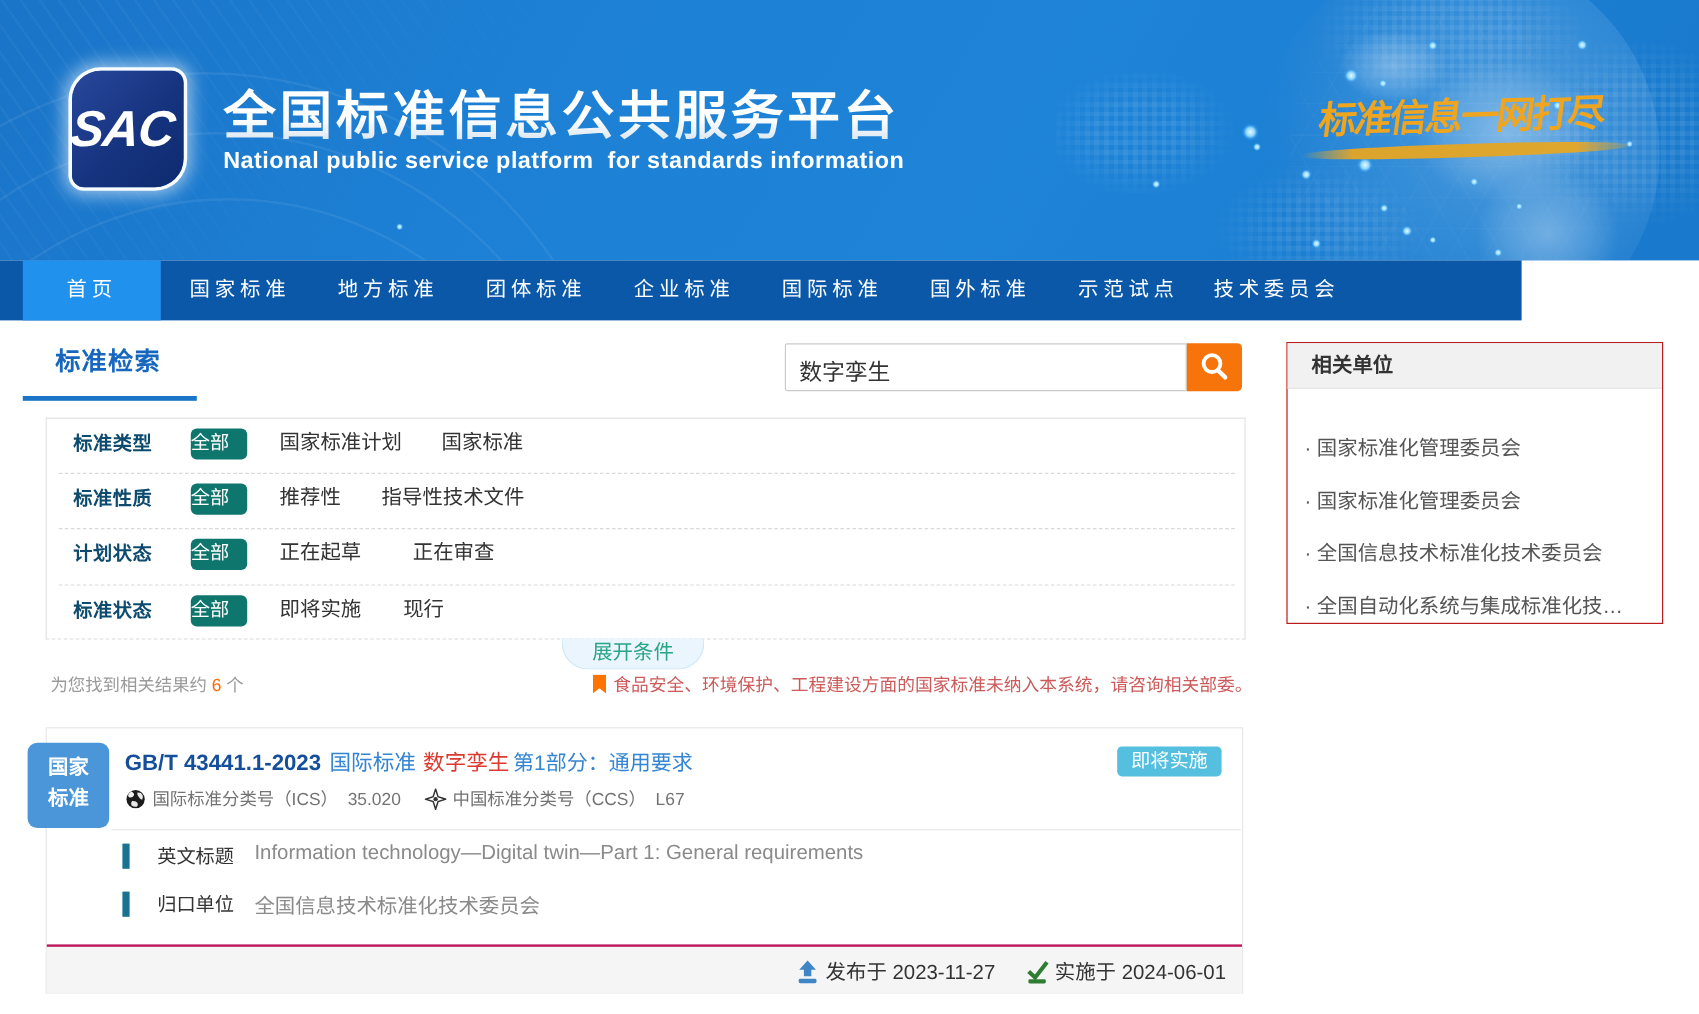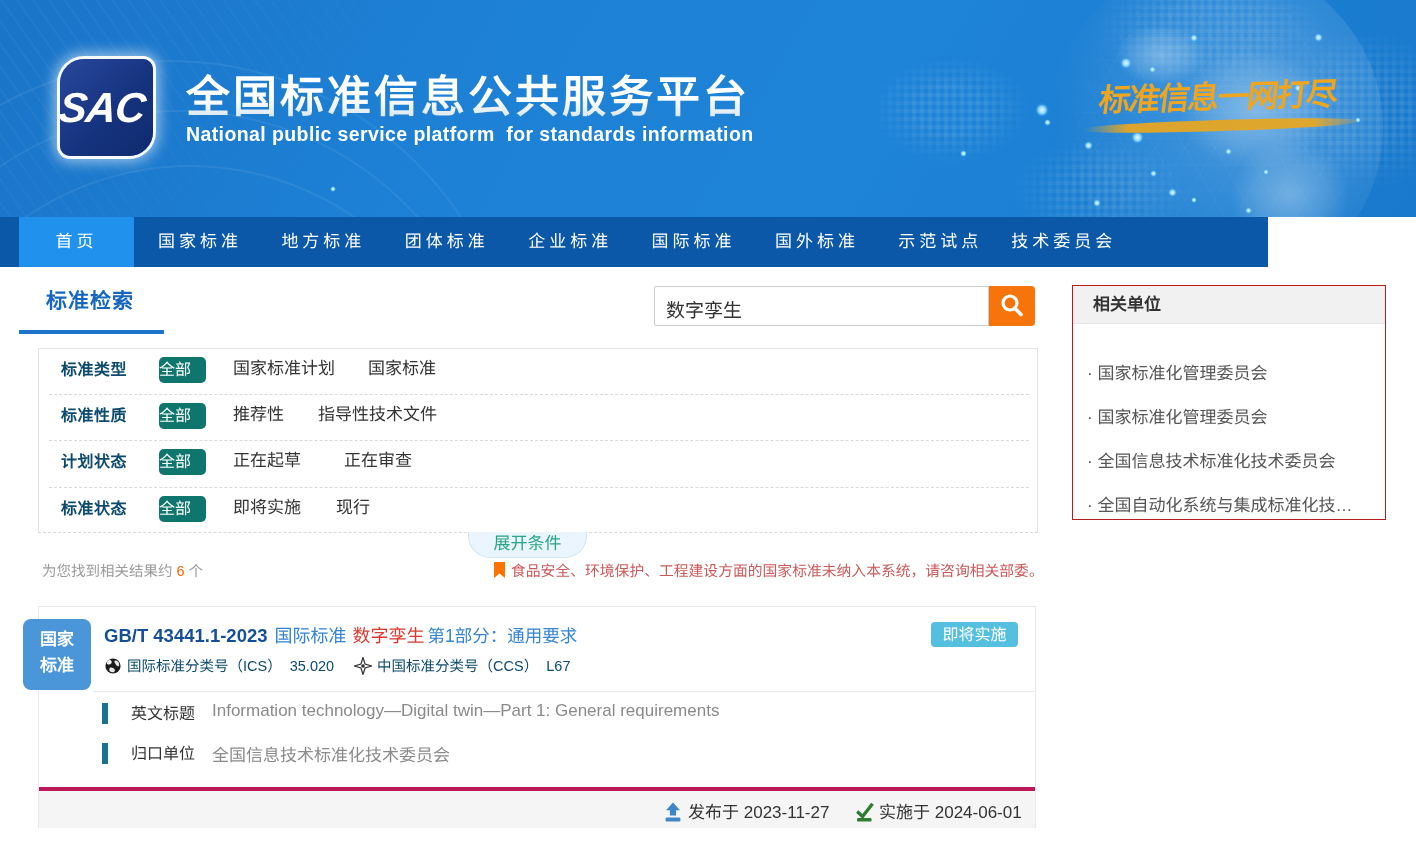--- a/index.html
+++ b/index.html
@@ -102,28 +102,28 @@
   border:1px solid #e8e8e8; background:#fff; }
 #badge { position:absolute; left:23px; top:619px; width:68px; height:71px; background:#4a96d8;
   border-radius:8px; color:#fff; font-weight:bold; font-size:17px; text-align:center;
   line-height:26px; padding-top:8px; z-index:3; }
 #card .title { position:absolute; left:65px; top:14px; font-size:18.5px; font-weight:bold; white-space:nowrap; }
 #card .title .no { color:#154f9b; }
 #card .title .b1 { color:#3585d2; font-weight:normal; font-size:18px; }
 #card .title .rd { color:#dc3a30; font-weight:normal; font-size:18px; }
 #impl { position:absolute; left:892px; top:15px; width:87px; height:25px; background:#55bfdf;
   border-radius:4px; color:#fff; font-size:16px; text-align:center; line-height:25px; }
-#icsrow { position:absolute; left:66px; top:47px; font-size:14.5px; color:#0c4a6e; }
+#icsrow { position:absolute; left:66px; top:47px; font-size:14.5px; color:#737373; }
 #sepline { position:absolute; left:54px; top:84px; width:941px; border-top:1px solid #e8e8e8; }
 .crow { position:absolute; left:63px; font-size:16px; }
 .crow .bar { position:absolute; left:0; top:1px; width:6px; height:21px; background:#1a7292; }
 .crow .k { position:absolute; left:29px; top:-2px; color:#333; white-space:nowrap; }
 .crow .v { position:absolute; left:110px; top:-1px; color:#8a8a8a; white-space:nowrap; font-size:17px; }
 #cfoot { position:absolute; left:0px; top:180px; width:996px; height:41px; background:#f5f5f5;
-  border-top:4px solid #be185d; font-size:17px; color:#333; }
+  border-top:2px solid #be185d; font-size:17px; color:#333; }
 
 
 #side { position:absolute; left:1072px; top:285px; width:314px; height:235px;
   border:1px solid #b91c1c; background:#fff; }
 #side .hd { height:38px; background:#f1f1f1; border-bottom:1px solid #e5e5e5;
   line-height:38px; padding-left:20px; font-size:17px; font-weight:bold; color:#333; }
 #side ul { list-style:none; padding:28px 0 0 14px; }
 #side li { font-size:17px; color:#555; height:44px; line-height:44px; white-space:nowrap; overflow:hidden; }
 </style>
 </head>

